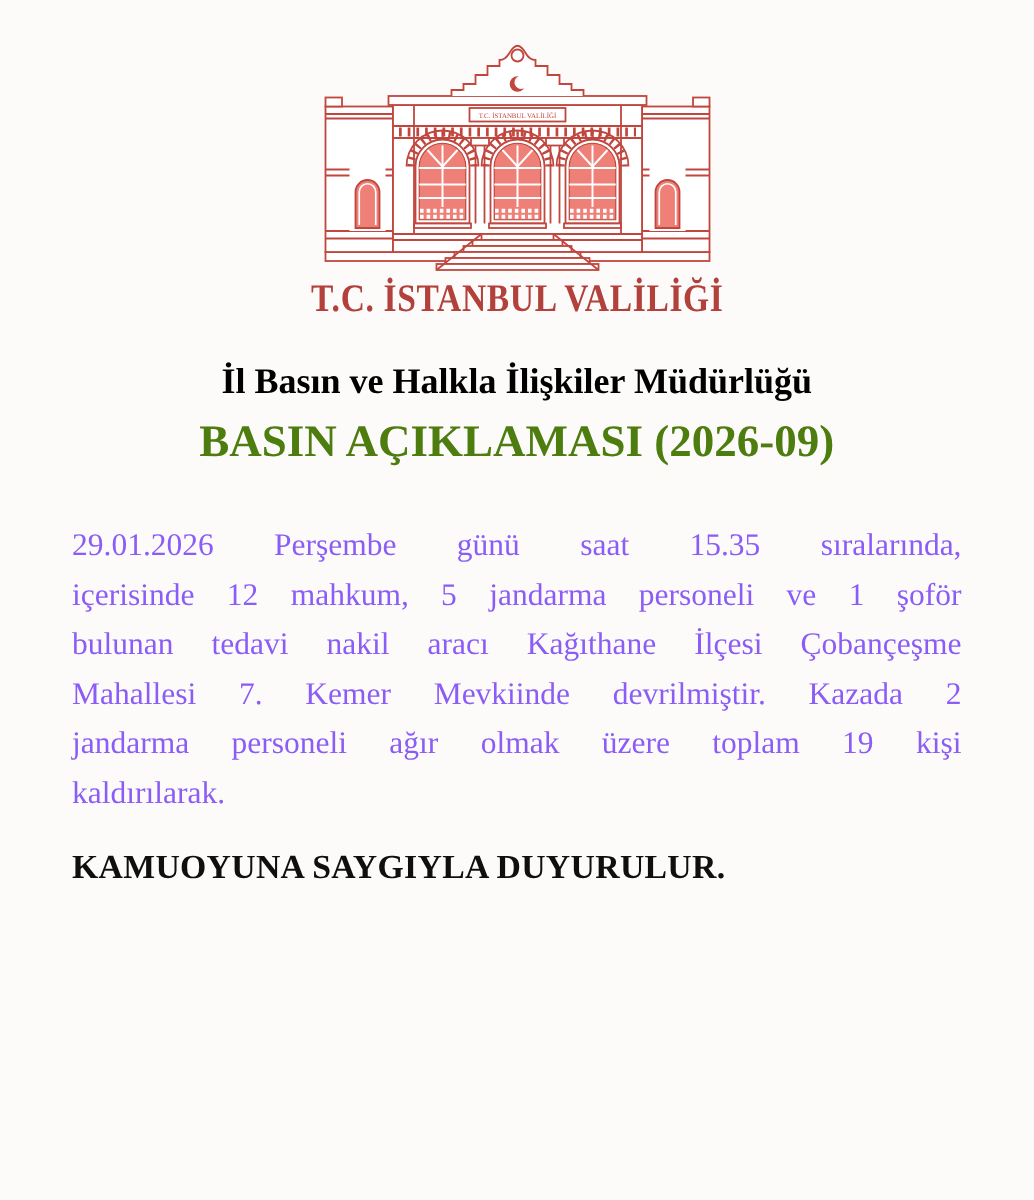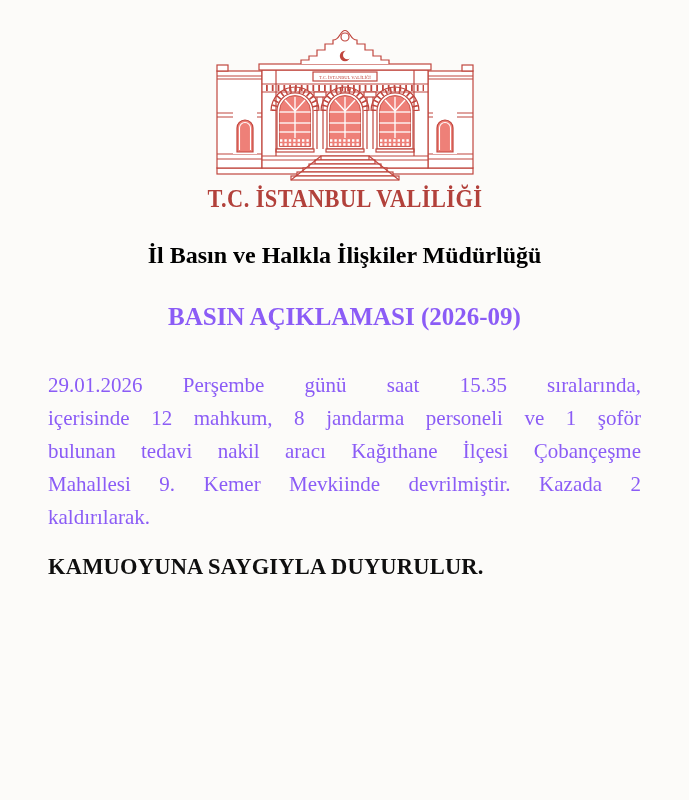--- a/index.html
+++ b/index.html
@@ -36,25 +36,25 @@
 
   
   .dept-heading {
     margin-top: 26px;
     text-align: center;
     font-size: 24px; font-weight: 700;
     line-height: 30px;
     color: #000000;
   }
   .release-title {
-    margin-top: 32px;
+    margin-top: 10px;
     text-align: center;
-    font-size: 25px; font-weight: 700;
+    font-size: 30px; font-weight: 700;
     line-height: 30px;
-    color: #8b5cf6;
+    color: #4d7c0f;
   }
 
   
   .doc-body { padding: 0 48px; }
   .para { margin-top: 37px; font-size: 21px; line-height: 33px; color: #8b5cf6; }
   .para.second { margin-top: 18px; }
   .tline { text-align: justify; text-align-last: justify; white-space: normal; }
   .tline.last { text-align-last: left; }
 
   .closing {
@@ -200,23 +200,24 @@
     </div>
   </div>
 
   <div class="dept-heading">İl Basın ve Halkla İlişkiler Müdürlüğü</div>
 
   <div class="release-title">BASIN AÇIKLAMASI (2026-09)</div>
 
   <div class="doc-body">
     <div class="para first">
         <div class="tline">29.01.2026 Perşembe günü saat 15.35 sıralarında,</div>
-        <div class="tline">içerisinde 12 mahkum, 8 jandarma personeli ve 1 şoför</div>
+        <div class="tline">içerisinde 12 mahkum, 5 jandarma personeli ve 1 şoför</div>
         <div class="tline">bulunan tedavi nakil aracı Kağıthane İlçesi Çobançeşme</div>
-        <div class="tline">Mahallesi 9. Kemer Mevkiinde devrilmiştir. Kazada 2</div>
+        <div class="tline">Mahallesi 7. Kemer Mevkiinde devrilmiştir. Kazada 2</div>
+        <div class="tline">jandarma personeli ağır olmak üzere toplam 19 kişi</div>
         <div class="tline last">kaldırılarak.</div>
       </div>
     <div class="para second">
       </div>
   </div>
 
   <div class="closing">KAMUOYUNA SAYGIYLA DUYURULUR.</div>
 
 </div>
 

